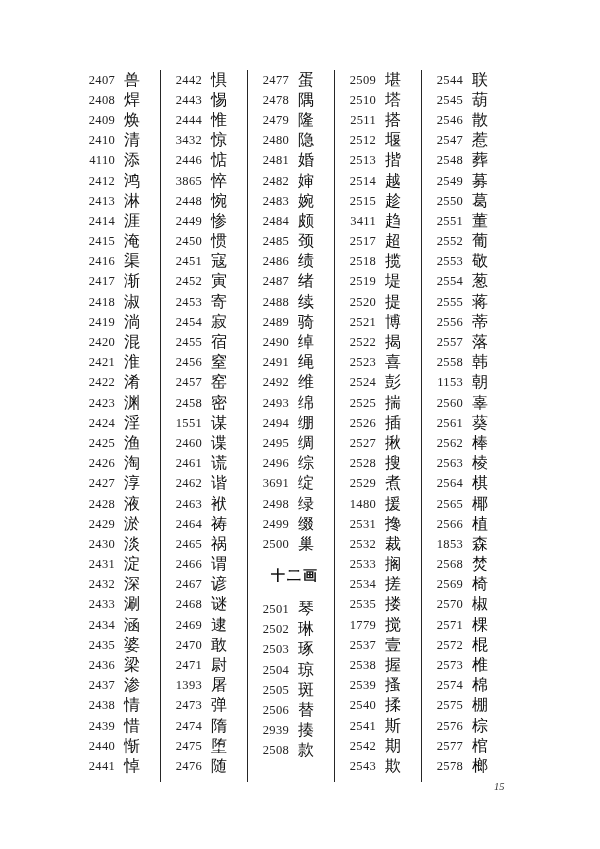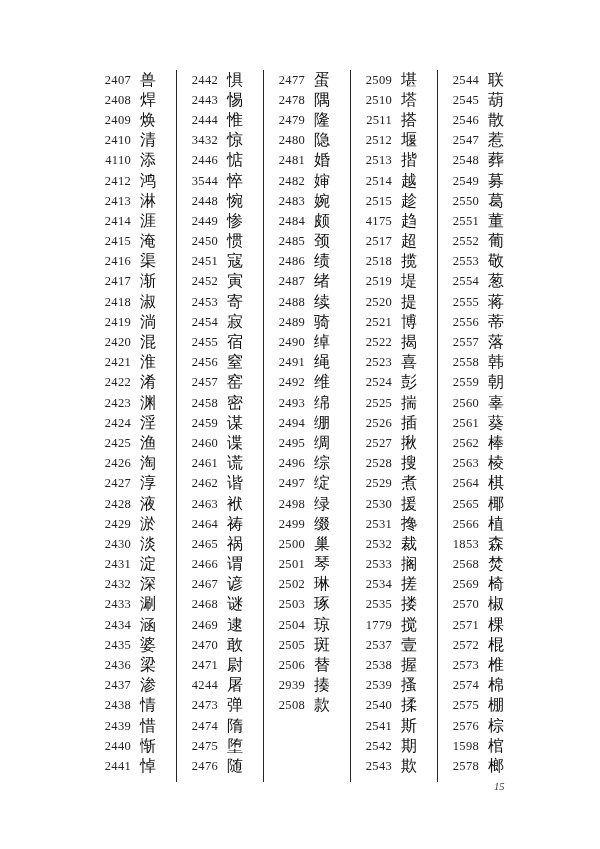--- a/index.html
+++ b/index.html
@@ -10,21 +10,21 @@
   body {
     position: relative;
     width: 600px;
     height: 849px;
     font-family: "Liberation Serif", serif;
     color: #1c1c1c;
     overflow: hidden;
   }
   .content {
     position: absolute;
-    left: 90px;
+    left: 74px;
     top: 70px;
     display: flex;
   }
   .col {
     width: 87px;
     box-sizing: border-box;
     padding-left: 8px;
     min-height: 712px;
   }
   .col:not(:last-child) {
@@ -228,21 +228,21 @@
       </div>
       <div class="entry-row">
         <span class="entry-num">3432</span>
         <span class="entry-char">惊</span>
       </div>
       <div class="entry-row">
         <span class="entry-num">2446</span>
         <span class="entry-char">惦</span>
       </div>
       <div class="entry-row">
-        <span class="entry-num">3544</span>
+        <span class="entry-num">3865</span>
         <span class="entry-char">悴</span>
       </div>
       <div class="entry-row">
         <span class="entry-num">2448</span>
         <span class="entry-char">惋</span>
       </div>
       <div class="entry-row">
         <span class="entry-num">2449</span>
         <span class="entry-char">惨</span>
       </div>
@@ -276,21 +276,21 @@
       </div>
       <div class="entry-row">
         <span class="entry-num">2457</span>
         <span class="entry-char">窑</span>
       </div>
       <div class="entry-row">
         <span class="entry-num">2458</span>
         <span class="entry-char">密</span>
       </div>
       <div class="entry-row">
-        <span class="entry-num">2459</span>
+        <span class="entry-num">1551</span>
         <span class="entry-char">谋</span>
       </div>
       <div class="entry-row">
         <span class="entry-num">2460</span>
         <span class="entry-char">谍</span>
       </div>
       <div class="entry-row">
         <span class="entry-num">2461</span>
         <span class="entry-char">谎</span>
       </div>
@@ -328,21 +328,21 @@
       </div>
       <div class="entry-row">
         <span class="entry-num">2470</span>
         <span class="entry-char">敢</span>
       </div>
       <div class="entry-row">
         <span class="entry-num">2471</span>
         <span class="entry-char">尉</span>
       </div>
       <div class="entry-row">
-        <span class="entry-num">4244</span>
+        <span class="entry-num">1393</span>
         <span class="entry-char">屠</span>
       </div>
       <div class="entry-row">
         <span class="entry-num">2473</span>
         <span class="entry-char">弹</span>
       </div>
       <div class="entry-row">
         <span class="entry-num">2474</span>
         <span class="entry-char">隋</span>
       </div>
@@ -430,35 +430,36 @@
       </div>
       <div class="entry-row">
         <span class="entry-num">2495</span>
         <span class="entry-char">绸</span>
       </div>
       <div class="entry-row">
         <span class="entry-num">2496</span>
         <span class="entry-char">综</span>
       </div>
       <div class="entry-row">
-        <span class="entry-num">2497</span>
+        <span class="entry-num">3691</span>
         <span class="entry-char">绽</span>
       </div>
       <div class="entry-row">
         <span class="entry-num">2498</span>
         <span class="entry-char">绿</span>
       </div>
       <div class="entry-row">
         <span class="entry-num">2499</span>
         <span class="entry-char">缀</span>
       </div>
       <div class="entry-row">
         <span class="entry-num">2500</span>
         <span class="entry-char">巢</span>
       </div>
+      <div class="section-header">十二画</div>
       <div class="entry-row">
         <span class="entry-num">2501</span>
         <span class="entry-char">琴</span>
       </div>
       <div class="entry-row">
         <span class="entry-num">2502</span>
         <span class="entry-char">琳</span>
       </div>
       <div class="entry-row">
         <span class="entry-num">2503</span>
@@ -508,21 +509,21 @@
       </div>
       <div class="entry-row">
         <span class="entry-num">2514</span>
         <span class="entry-char">越</span>
       </div>
       <div class="entry-row">
         <span class="entry-num">2515</span>
         <span class="entry-char">趁</span>
       </div>
       <div class="entry-row">
-        <span class="entry-num">4175</span>
+        <span class="entry-num">3411</span>
         <span class="entry-char">趋</span>
       </div>
       <div class="entry-row">
         <span class="entry-num">2517</span>
         <span class="entry-char">超</span>
       </div>
       <div class="entry-row">
         <span class="entry-num">2518</span>
         <span class="entry-char">揽</span>
       </div>
@@ -564,21 +565,21 @@
       </div>
       <div class="entry-row">
         <span class="entry-num">2528</span>
         <span class="entry-char">搜</span>
       </div>
       <div class="entry-row">
         <span class="entry-num">2529</span>
         <span class="entry-char">煮</span>
       </div>
       <div class="entry-row">
-        <span class="entry-num">2530</span>
+        <span class="entry-num">1480</span>
         <span class="entry-char">援</span>
       </div>
       <div class="entry-row">
         <span class="entry-num">2531</span>
         <span class="entry-char">搀</span>
       </div>
       <div class="entry-row">
         <span class="entry-num">2532</span>
         <span class="entry-char">裁</span>
       </div>
@@ -682,21 +683,21 @@
       </div>
       <div class="entry-row">
         <span class="entry-num">2557</span>
         <span class="entry-char">落</span>
       </div>
       <div class="entry-row">
         <span class="entry-num">2558</span>
         <span class="entry-char">韩</span>
       </div>
       <div class="entry-row">
-        <span class="entry-num">2559</span>
+        <span class="entry-num">1153</span>
         <span class="entry-char">朝</span>
       </div>
       <div class="entry-row">
         <span class="entry-num">2560</span>
         <span class="entry-char">辜</span>
       </div>
       <div class="entry-row">
         <span class="entry-num">2561</span>
         <span class="entry-char">葵</span>
       </div>
@@ -754,21 +755,21 @@
       </div>
       <div class="entry-row">
         <span class="entry-num">2575</span>
         <span class="entry-char">棚</span>
       </div>
       <div class="entry-row">
         <span class="entry-num">2576</span>
         <span class="entry-char">棕</span>
       </div>
       <div class="entry-row">
-        <span class="entry-num">1598</span>
+        <span class="entry-num">2577</span>
         <span class="entry-char">棺</span>
       </div>
       <div class="entry-row">
         <span class="entry-num">2578</span>
         <span class="entry-char">榔</span>
       </div>
     </div>
 </div>
 
 <div class="page-number">15</div>

